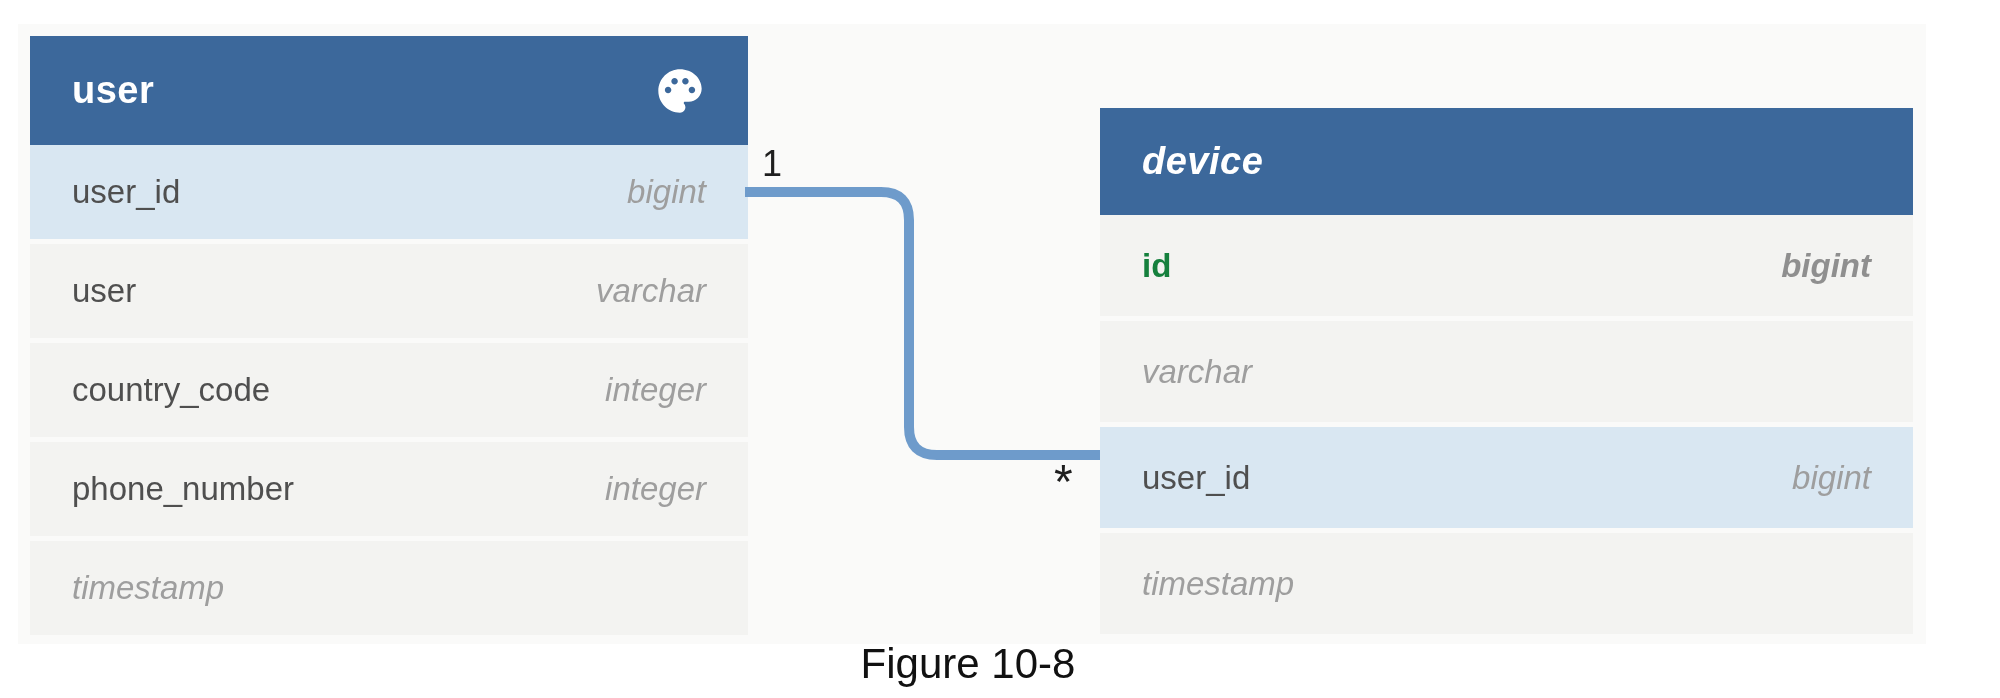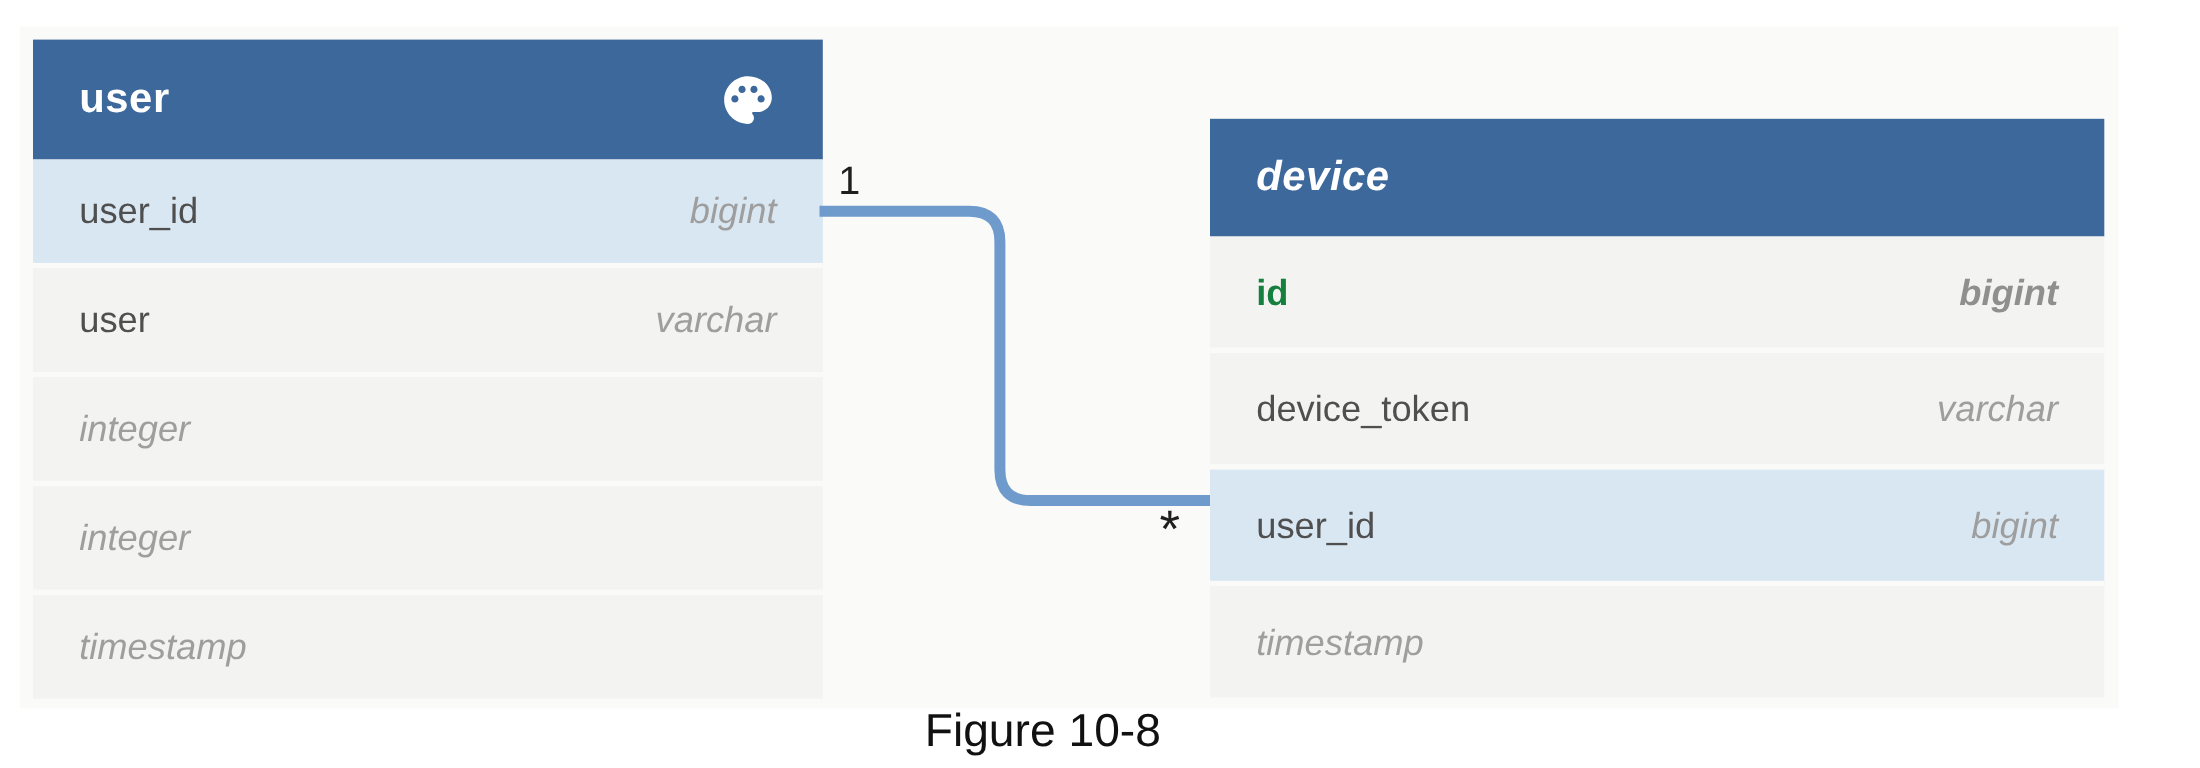--- a/index.html
+++ b/index.html
@@ -44,21 +44,21 @@
   #connector{position:absolute;left:744px;top:150px;}
   #connector path{
     stroke:var(--connector-blue,#6e9bcb);stroke-width:10;fill:none;
   }
   .cardinality{
     position:absolute;color:#1f1f1f;line-height:1;
   }
   #card-one{left:762px;top:146px;font-size:36px;}
   #card-many{left:1054px;top:458px;font-size:48px;}
   #figure-caption{
-    position:absolute;left:948px;top:640px;transform:translateX(-50%);
+    position:absolute;left:968px;top:640px;transform:translateX(-50%);
     font-size:42px;color:#111111;white-space:nowrap;
   }
 </style>
 </head>
 <body>
 
 <div id="stage">
 
   <div class="canvas"></div>
 
@@ -71,23 +71,25 @@
     </div>
     <div class="row highlight">
       <span class="field-name">user_id</span>
       <span class="field-type">bigint</span>
     </div>
     <div class="row">
       <span class="field-name">user</span>
       <span class="field-type">varchar</span>
     </div>
     <div class="row">
+      <span class="field-name">country_code</span>
       <span class="field-type">integer</span>
     </div>
     <div class="row">
+      <span class="field-name">phone_number</span>
       <span class="field-type">integer</span>
     </div>
     <div class="row">
       <span class="field-type">timestamp</span>
     </div>
   </div>
 
   <svg id="connector" width="360" height="320" viewBox="0 0 360 320">
     <path d="M 1 42 H 137 Q 165 42 165 70 V 277 Q 165 305 193 305 H 358"></path>
   </svg>
@@ -96,21 +98,20 @@
 
   <div class="table" id="table-device">
     <div class="table-header">
       <span class="table-title">device</span>
     </div>
     <div class="row bold">
       <span class="field-name">id</span>
       <span class="field-type">bigint</span>
     </div>
     <div class="row">
-      <span class="field-name">device_token</span>
       <span class="field-type">varchar</span>
     </div>
     <div class="row highlight">
       <span class="field-name">user_id</span>
       <span class="field-type">bigint</span>
     </div>
     <div class="row">
       <span class="field-type">timestamp</span>
     </div>
   </div>

